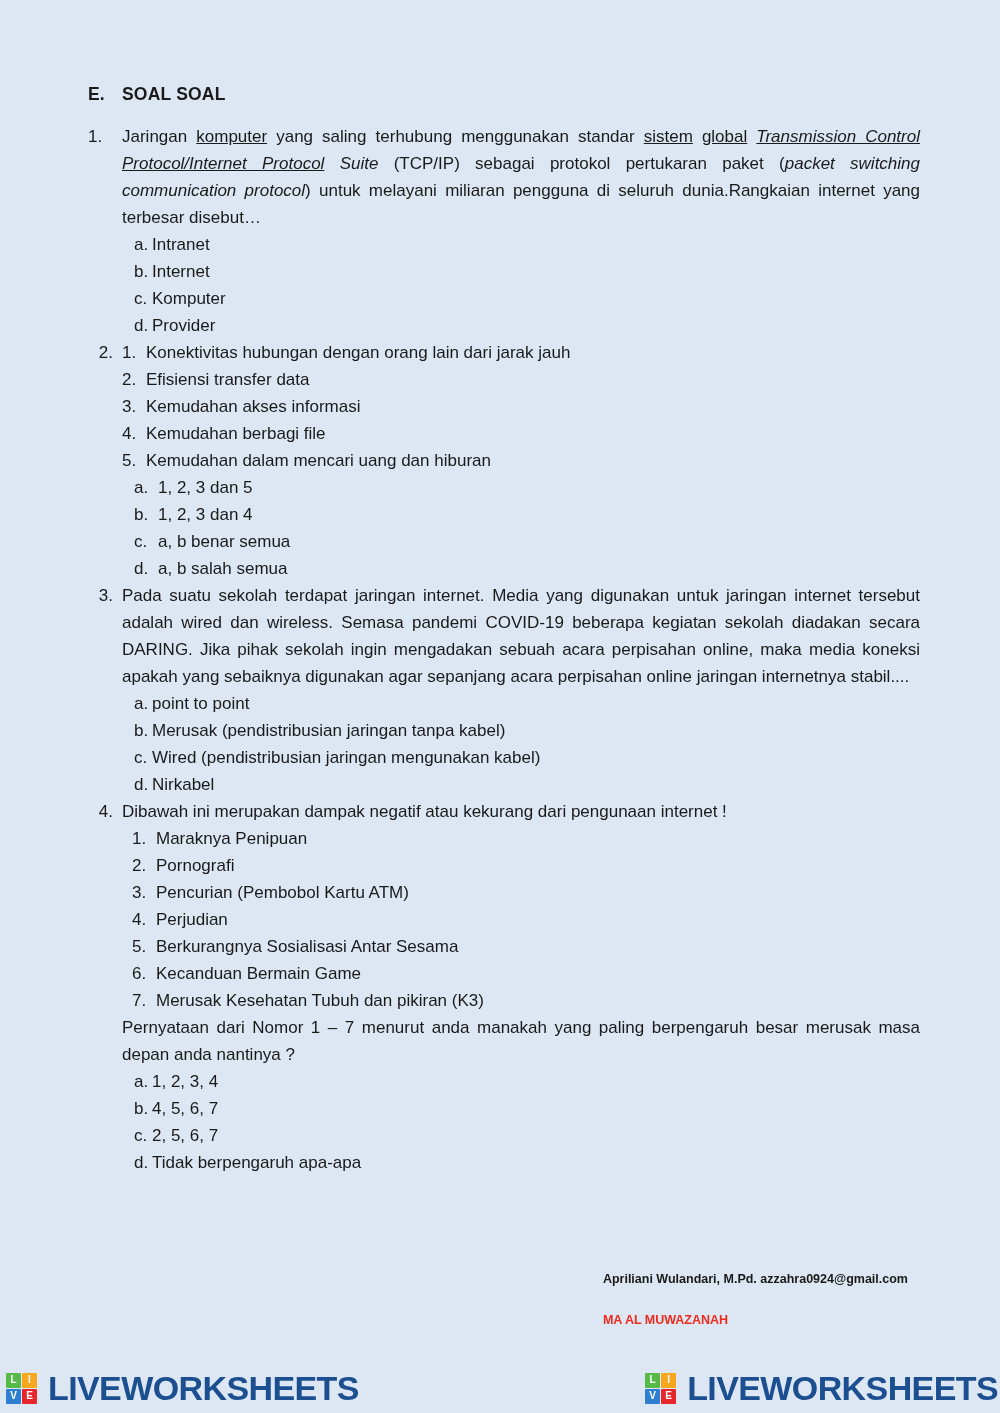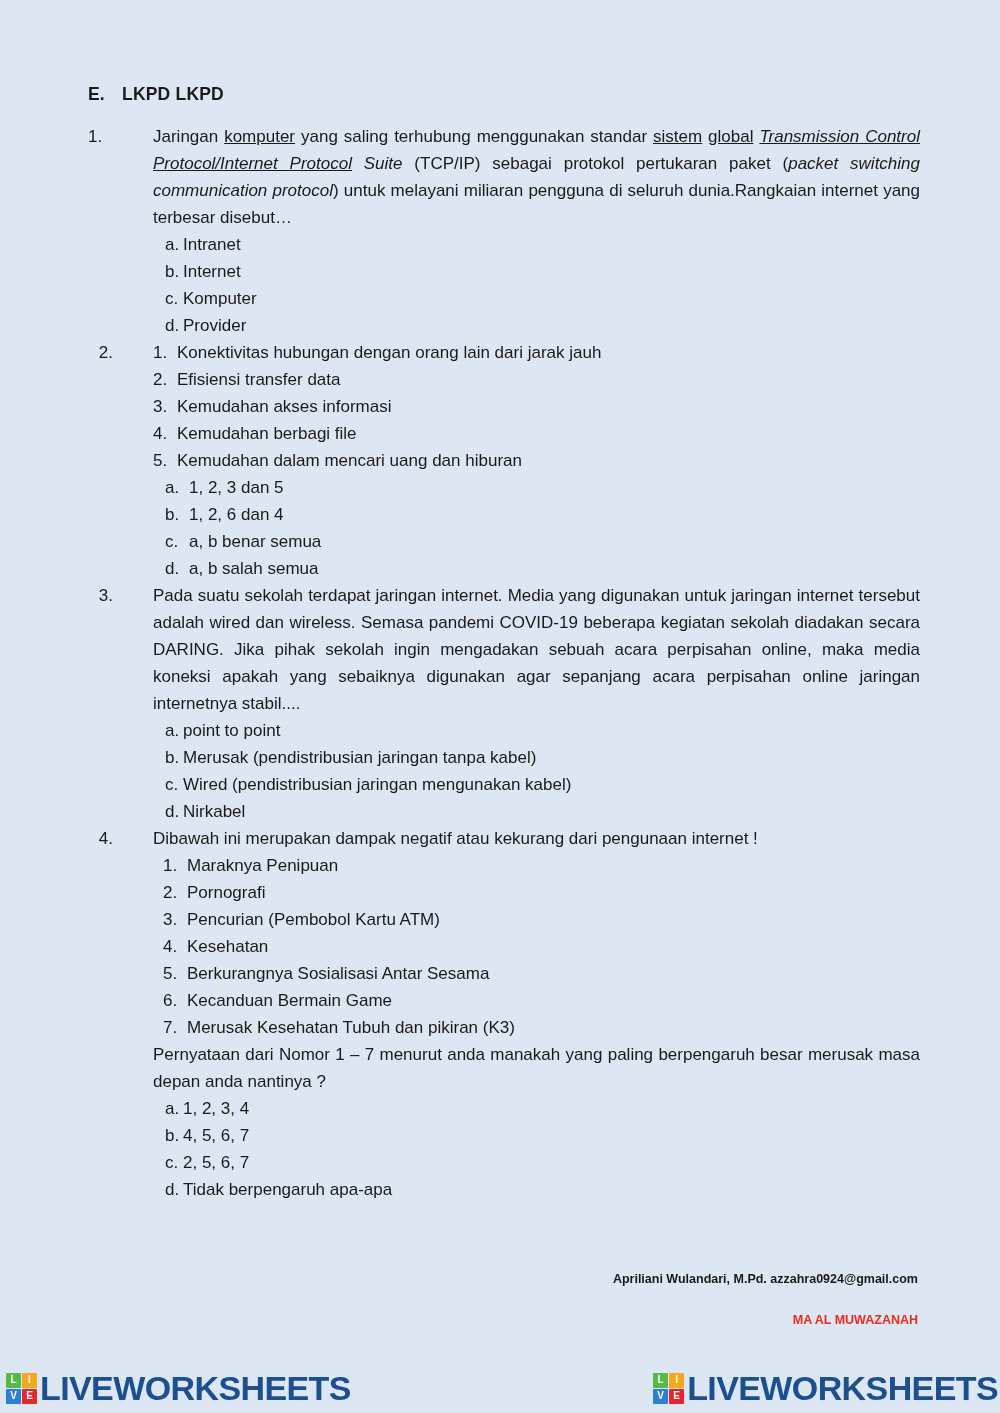--- a/index.html
+++ b/index.html
@@ -42,21 +42,21 @@
     margin-bottom: 0px;
   }
   .q-num {
     width: 34px;
     flex: 0 0 34px;
     font-size: 17px;
     line-height: 27px;
     text-align: left;
   }
   .q-num.narrow { width: 34px; text-align: right; padding-right: 9px; box-sizing: border-box; }
-  .q-body { flex: 1; margin-left: 31px; }
+  .q-body { flex: 1; }
 
   .q-text {
     font-size: 17px;
     line-height: 27px;
     text-align: justify;
     text-justify: inter-word;
   }
   .q-text.nojust { text-align: left; }
 
   .u { text-decoration: underline; }
@@ -96,23 +96,22 @@
 
   .q-tail {
     font-size: 17px;
     line-height: 27px;
     text-align: justify;
   }
 
   
   .credit {
     position: absolute;
-    right: 82px;
+    right: 92px;
     top: 1270px;
-    text-align: right;
     font-size: 12.5px;
     font-weight: bold;
     line-height: 19px;
   }
   .credit .line1 { color: #1a1a1a; }
   .credit .line2 { color: #ee2b1b; margin-top: 22px; }
 
   
   .lws {
     position: absolute;
@@ -144,30 +143,31 @@
   .b-i { background: #f6a71d; }
   .b-v { background: #2f7fd0; }
   .b-e { background: #e8252a; }
 
   .lws-word {
     font-size: 34px;
     font-weight: bold;
     color: #1b4f8f;
     letter-spacing: -0.6px;
     line-height: 34px;
+    margin-left: 8px;
   }
 </style>
 </head>
 <body>
 
 <div class="page">
 
   <div class="section-heading">
     <span class="sh-letter">E.</span>
-    <span>LKPD LKPD</span>
+    <span>SOAL SOAL</span>
   </div>
 
   <div class="q">
     <div class="q-num">1.</div>
     <div class="q-body">
       <div class="q-text"><span>Jaringan </span><span class="u">komputer</span><span> yang saling terhubung menggunakan standar </span><span class="u">sistem</span><span> </span><span class="u">global</span><span> </span><span class="iu">Transmission Control Protocol/Internet Protocol</span><span> </span><span class="i">Suite</span><span> (TCP/IP) sebagai protokol pertukaran paket (</span><span class="i">packet switching communication protocol</span><span>) untuk melayani miliaran pengguna di seluruh dunia.Rangkaian internet yang terbesar  disebut…</span></div>
 
       <div class="opts">
         <div class="opt">
           <span class="opt-mark">a.</span>
@@ -216,21 +216,21 @@
       </div>
 
 
       <div class="opts">
         <div class="opt">
           <span class="opt-mark wide">a.</span>
           <span class="opt-text">1, 2, 3 dan 5</span>
         </div>
         <div class="opt">
           <span class="opt-mark wide">b.</span>
-          <span class="opt-text">1, 2, 6 dan 4</span>
+          <span class="opt-text">1, 2, 3 dan 4</span>
         </div>
         <div class="opt">
           <span class="opt-mark wide">c.</span>
           <span class="opt-text">a, b benar semua</span>
         </div>
         <div class="opt">
           <span class="opt-mark wide">d.</span>
           <span class="opt-text">a, b salah semua</span>
         </div>
       </div>
@@ -275,21 +275,21 @@
         <div class="stmt">
           <span class="stmt-num wide">2.</span>
           <span class="stmt-text">Pornografi</span>
         </div>
         <div class="stmt">
           <span class="stmt-num wide">3.</span>
           <span class="stmt-text">Pencurian (Pembobol Kartu ATM)</span>
         </div>
         <div class="stmt">
           <span class="stmt-num wide">4.</span>
-          <span class="stmt-text">Kesehatan</span>
+          <span class="stmt-text">Perjudian</span>
         </div>
         <div class="stmt">
           <span class="stmt-num wide">5.</span>
           <span class="stmt-text">Berkurangnya Sosialisasi Antar Sesama</span>
         </div>
         <div class="stmt">
           <span class="stmt-num wide">6.</span>
           <span class="stmt-text">Kecanduan Bermain Game</span>
         </div>
         <div class="stmt">

